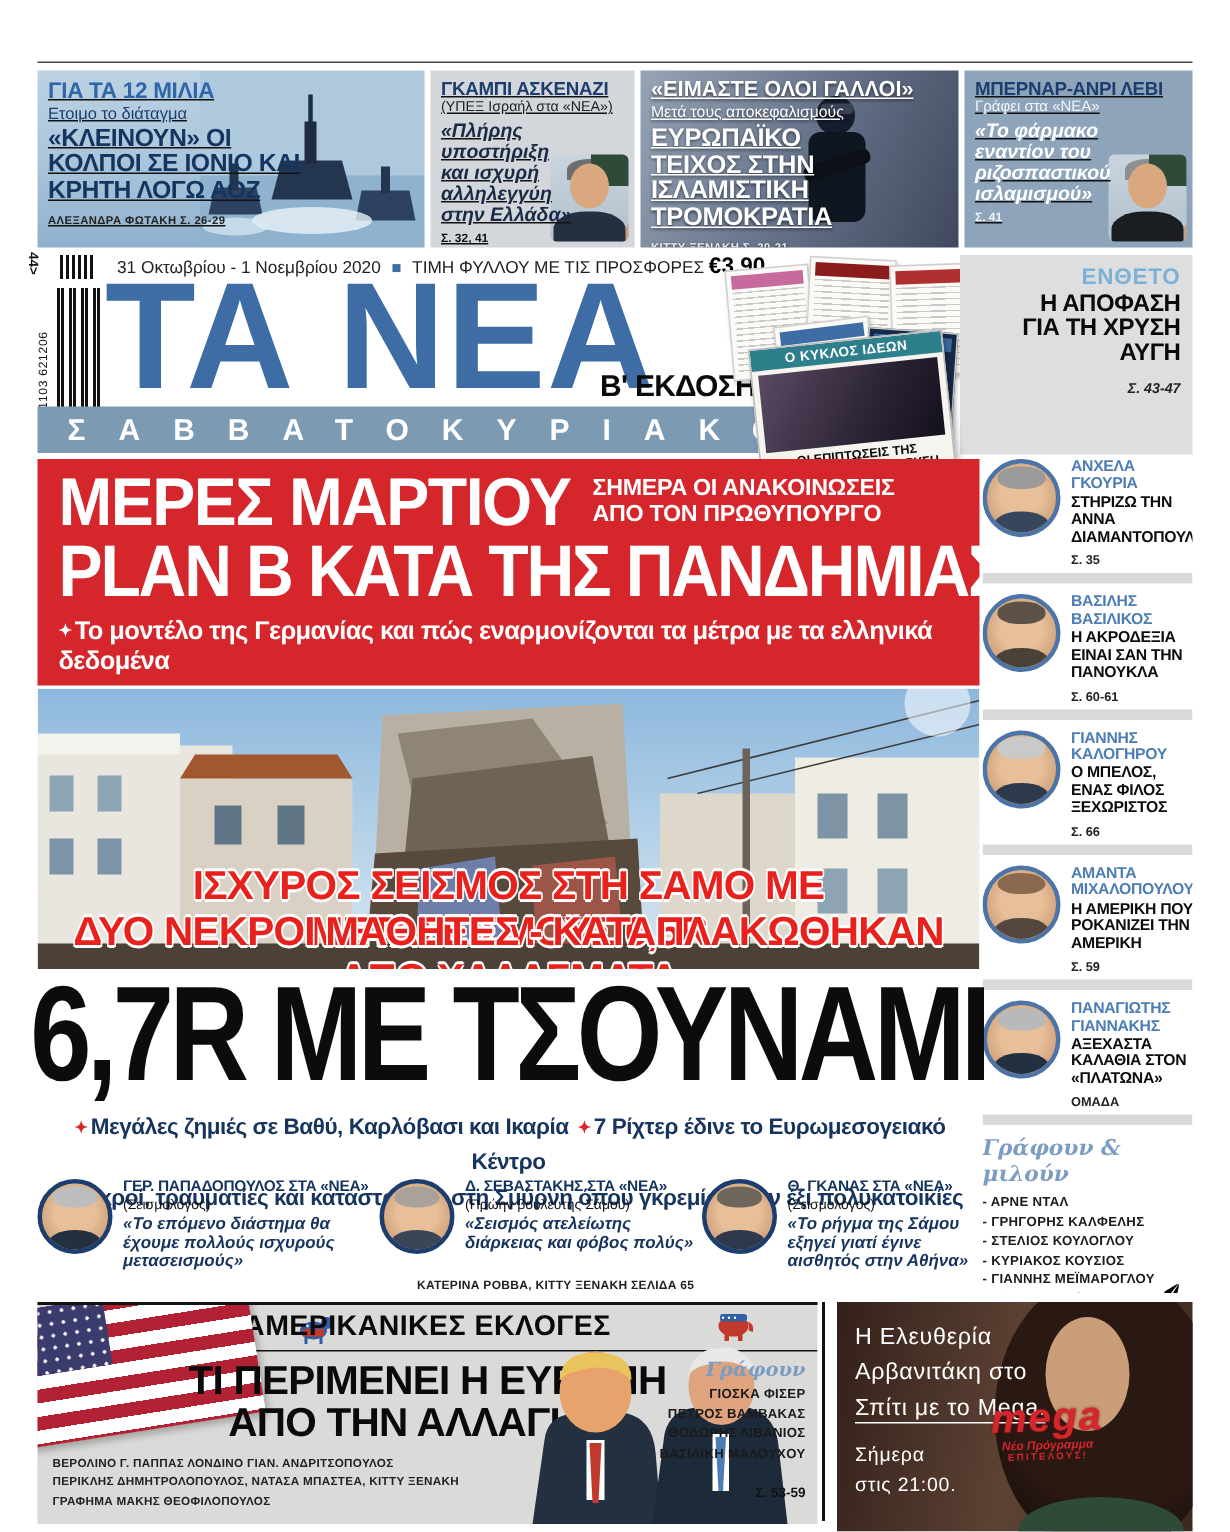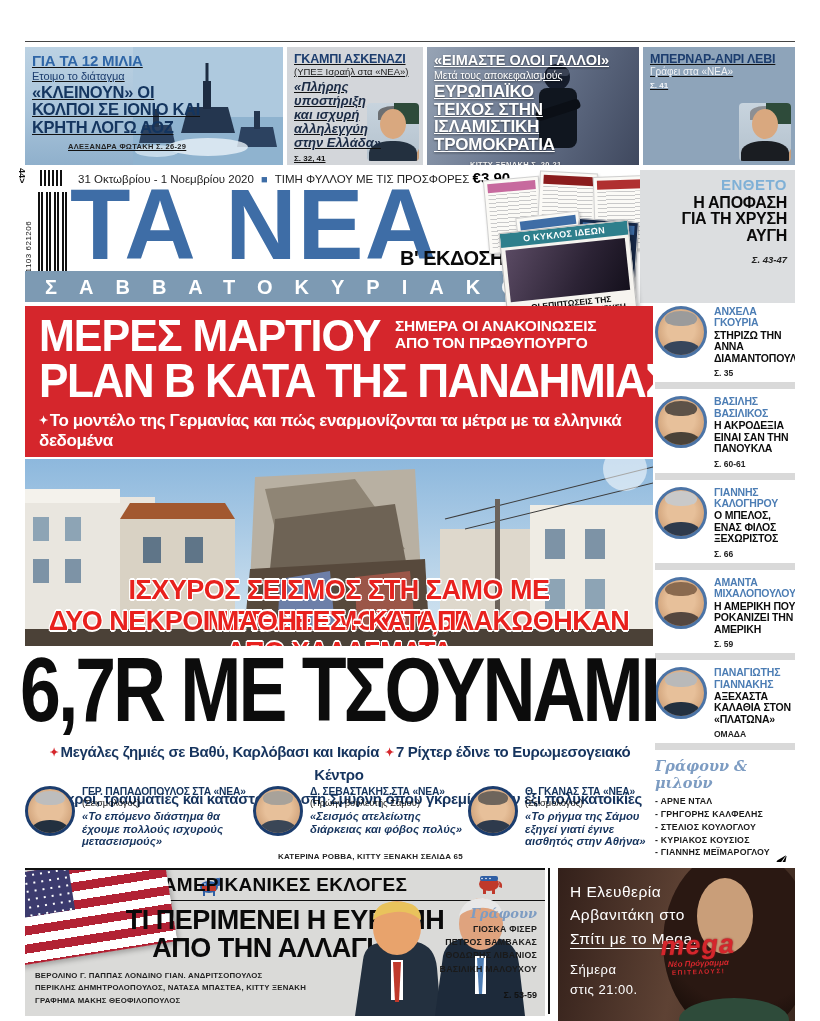--- a/index.html
+++ b/index.html
@@ -13,21 +13,21 @@
   
   .tbox{top:47px;height:118px;overflow:hidden;}
   .tbox1{left:25px;width:258px;background:linear-gradient(180deg,#bcd2e3 0%,#a9c4da 55%,#8fb0cc 100%);}
   .tbox2{left:287px;width:136px;background:#d3d6da;}
   .tbox3{left:427px;width:212px;background:linear-gradient(115deg,#97a4b5 0%,#6b7890 45%,#3f485e 100%);}
   .tbox4{left:643px;width:152px;background:#8ea4ba;}
   .tbox .pad{position:absolute;left:7px;top:5px;right:6px;text-decoration:underline;}
   .kicker-blue{color:#2f66a7;font-weight:bold;font-size:15px;letter-spacing:-.2px;}
   .sub-navy{color:#1c3d6e;font-size:11px;margin-top:1px;}
   .head-navy{color:#14355f;font-weight:bold;font-size:16.5px;line-height:1.05;margin-top:2px;letter-spacing:-.3px;width:170px;}
-  .byline{font-size:7.5px;color:#222;margin-top:6px;letter-spacing:.3px;font-weight:bold;margin-left:36px;}
+  .byline{font-size:7.5px;color:#222;margin-top:6px;letter-spacing:.3px;font-weight:bold;}
   .tbox2 .name,.tbox4 .name{color:#1c3d6e;font-weight:bold;font-size:12.5px;letter-spacing:-.2px;}
   .tbox2 .role{font-size:9.5px;color:#222;}
   .tbox4 .role{font-size:10px;color:#f2f4f7;}
   .q-italic{font-style:italic;font-weight:bold;font-size:13px;line-height:1.08;margin-top:3px;}
   .tbox2 .q-italic{color:#1a2a44;width:92px;}
   .tbox4 .q-italic{color:#fff;width:95px;}
   .pages-small{font-size:8px;font-weight:bold;margin-top:4px;color:#111;}
   .tbox4 .pages-small{color:#f2f4f7;}
   .tbox3 .pad{color:#fff;text-shadow:0 1px 2px rgba(0,0,0,.55);}
   .tbox3 .kicker-w{font-weight:bold;font-size:14.5px;}
@@ -226,20 +226,21 @@
 
   <article class="abs tbox tbox4">
     <div class="strip-face" style="--x:0">
         <span class="hair" style="background:#8d8f93"></span>
         <span class="head"></span>
         <span class="body" style="background:#1a1d22"></span>
       </div>
     <div class="pad">
       <div class="name">ΜΠΕΡΝΑΡ-ΑΝΡΙ ΛΕΒΙ</div>
       <div class="role">Γράφει στα «ΝΕΑ»</div>
+      <div class="q-italic">«Το φάρμακο εναντίον του ριζοσπαστικού ισλαμισμού»</div>
       <div class="pages-small">Σ. 41</div>
     </div>
   </article>
 
   <div class="abs issue-code">44&gt;</div>
   <div class="abs barcode-mini"></div>
   <div class="abs barcode"></div>
   <div class="abs barcode-num">9 771103 621206</div>
 
   <div class="abs dateline">

